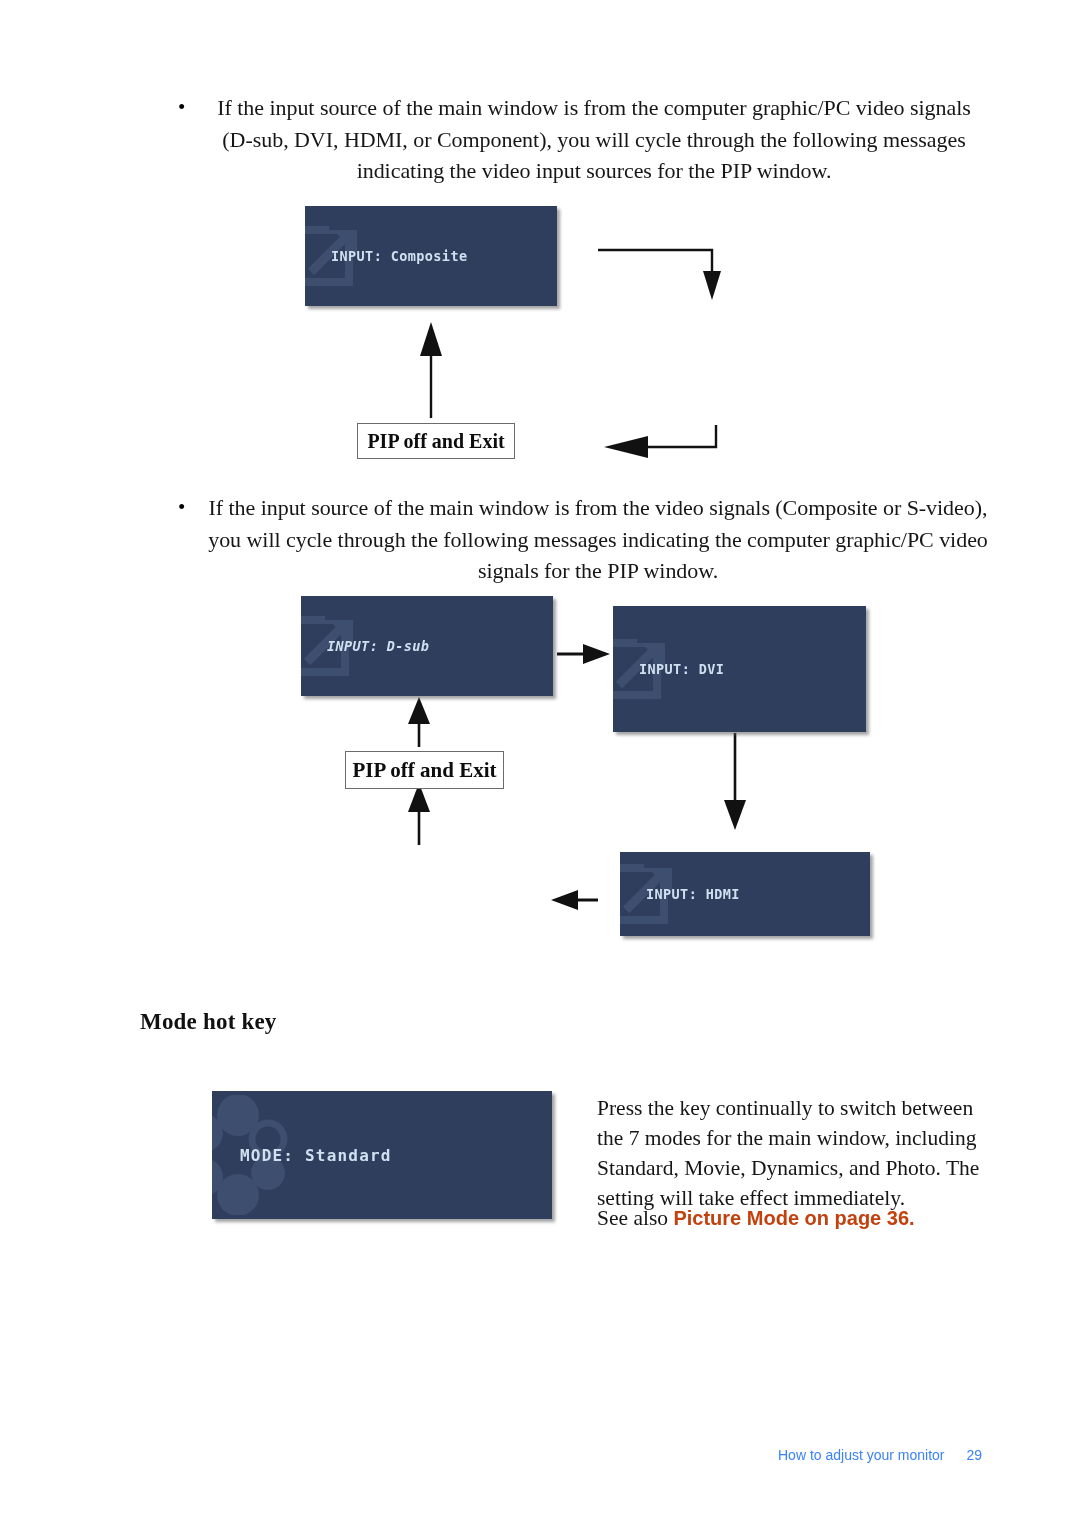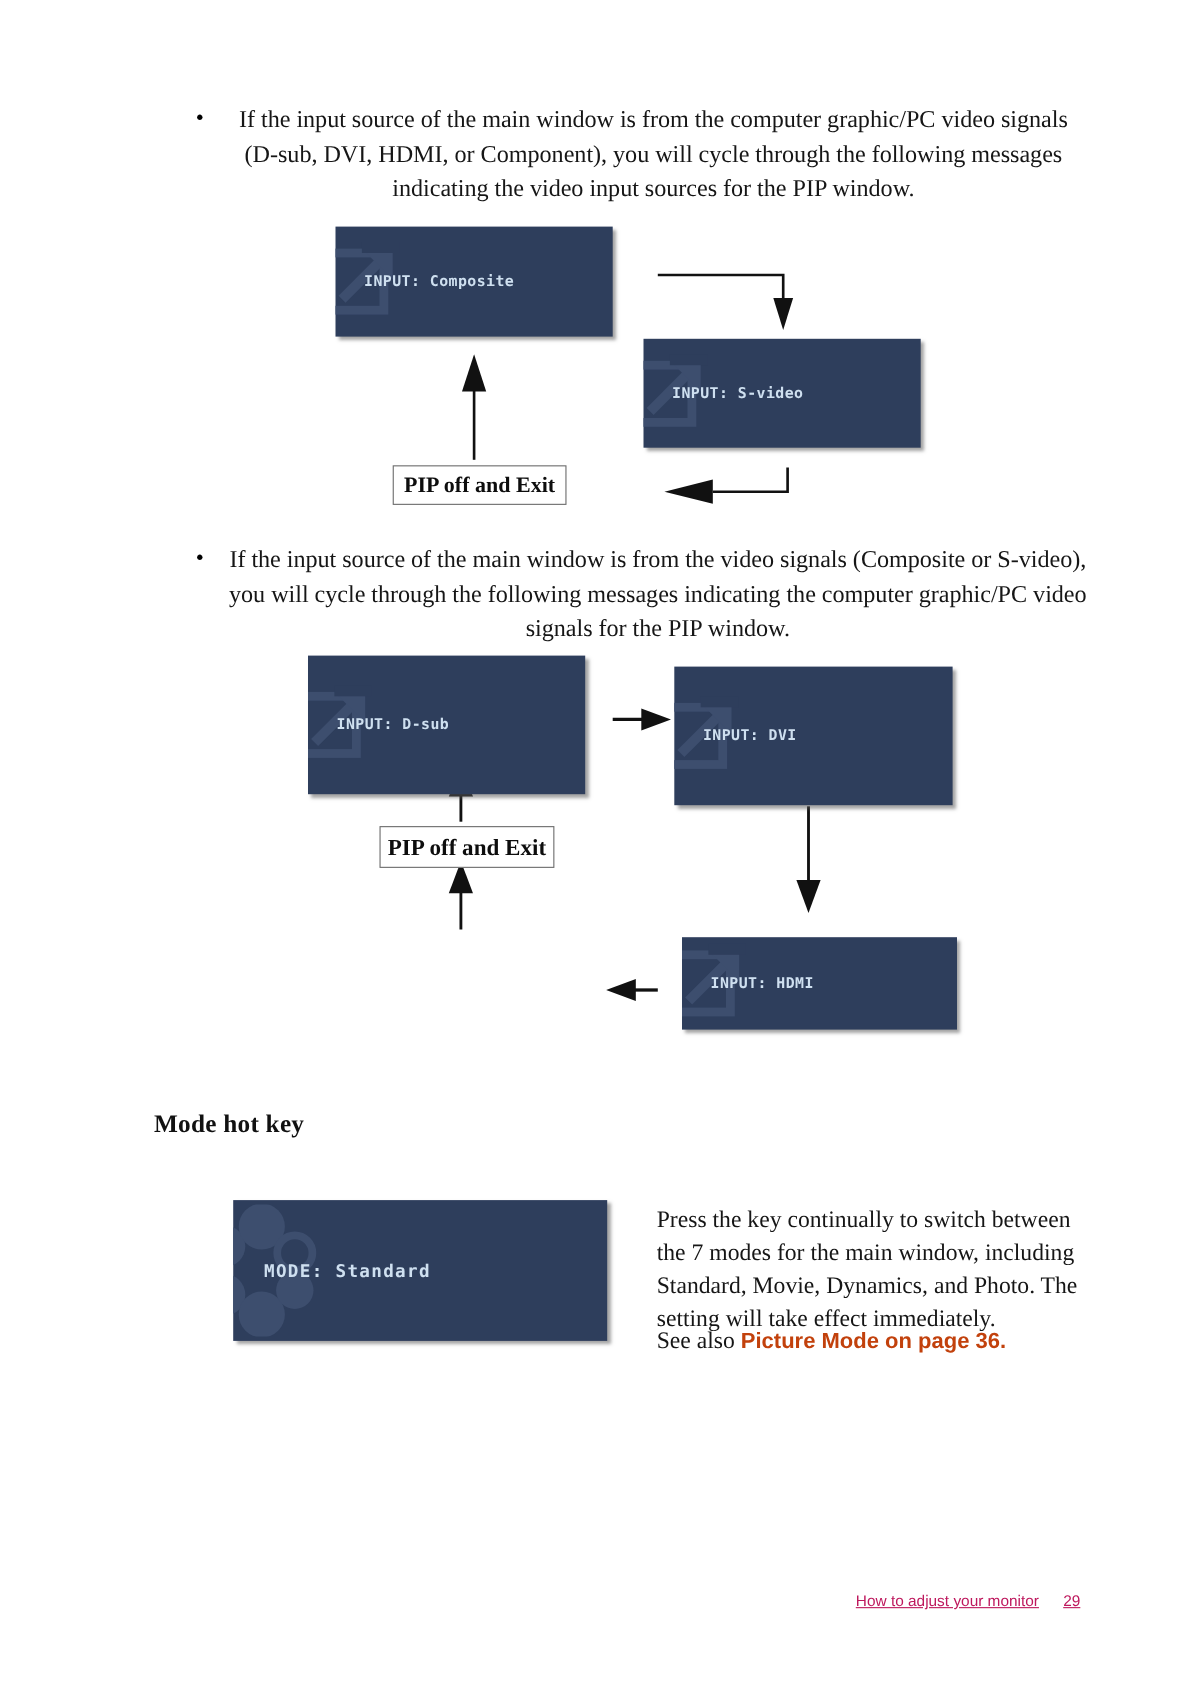--- a/index.html
+++ b/index.html
@@ -104,22 +104,21 @@
     font-weight:bold;
     font-size:20px;
     color:#c2410c;
   }
 
   
   .footer{
     position:absolute;
     font-family:"Liberation Sans", sans-serif;
     font-size:14px;
-    color:#be185d;
-    text-decoration:underline;
+    color:#3b82f6;
   }
   .footer .pg{margin-left:22px;}
 </style>
 </head>
 <body>
 
 <div class="page">
 
   <div class="bullet-block" style="left:178px;top:92px;width:810px;">
     <div class="bullet-dot">•</div>
@@ -141,29 +140,20 @@
   <div class="osd" style="left:305px;top:206px;width:252px;height:100px;">
     <svg class="osd-icon" viewBox="0 0 82 72">
       <rect x="8" y="10" width="56" height="52" fill="none" stroke="#3d4e6e" stroke-width="8"></rect>
       <path d="M26 52 L62 16" stroke="#3d4e6e" stroke-width="9" fill="none"></path>
       <polygon points="72,6 72,34 44,6" fill="#3d4e6e"></polygon>
       <rect x="44" y="0" width="34" height="10" fill="#2e3e5c"></rect>
     </svg>
     <div class="osd-label">INPUT: Composite</div>
   </div>
 
-  <div class="osd" style="left:585px;top:308px;width:252px;height:99px;">
-    <svg class="osd-icon" viewBox="0 0 82 72">
-      <rect x="8" y="10" width="56" height="52" fill="none" stroke="#3d4e6e" stroke-width="8"></rect>
-      <path d="M26 52 L62 16" stroke="#3d4e6e" stroke-width="9" fill="none"></path>
-      <polygon points="72,6 72,34 44,6" fill="#3d4e6e"></polygon>
-      <rect x="44" y="0" width="34" height="10" fill="#2e3e5c"></rect>
-    </svg>
-    <div class="osd-label">INPUT: S-video</div>
-  </div>
 
   <div class="pipbox" style="left:357px;top:423px;width:158px;height:36px;font-size:20px;">
     <span>PIP off and Exit</span>
   </div>
 
   <div class="bullet-block" style="left:178px;top:492px;width:818px;">
     <div class="bullet-dot">•</div>
     <div class="bullet-text">If the input source of the main window is from the video signals (Composite or S-video), you will cycle through the following messages indicating the computer graphic/PC video signals for the PIP window.</div>
   </div>
 
@@ -178,21 +168,21 @@
     <line x1="598" y1="900" x2="573" y2="900" stroke="#111" stroke-width="3"></line>
     <polygon points="551,900 578,890 578,910" fill="#111"></polygon>
 
     <line x1="419" y1="845" x2="419" y2="808" stroke="#111" stroke-width="2.6"></line>
     <polygon points="419,783 408,812 430,812" fill="#111"></polygon>
 
     <line x1="419" y1="747" x2="419" y2="718" stroke="#111" stroke-width="2.6"></line>
     <polygon points="419,697 408,724 430,724" fill="#111"></polygon>
   </svg>
 
-  <div class="osd" style="left:280px;top:596px;width:252px;height:126px;">
+  <div class="osd" style="left:301px;top:596px;width:252px;height:100px;font-style:italic;">
     <svg class="osd-icon" viewBox="0 0 82 72">
       <rect x="8" y="10" width="56" height="52" fill="none" stroke="#3d4e6e" stroke-width="8"></rect>
       <path d="M26 52 L62 16" stroke="#3d4e6e" stroke-width="9" fill="none"></path>
       <polygon points="72,6 72,34 44,6" fill="#3d4e6e"></polygon>
       <rect x="44" y="0" width="34" height="10" fill="#2e3e5c"></rect>
     </svg>
     <div class="osd-label">INPUT: D-sub</div>
   </div>
 
   <div class="osd" style="left:613px;top:606px;width:253px;height:126px;">

